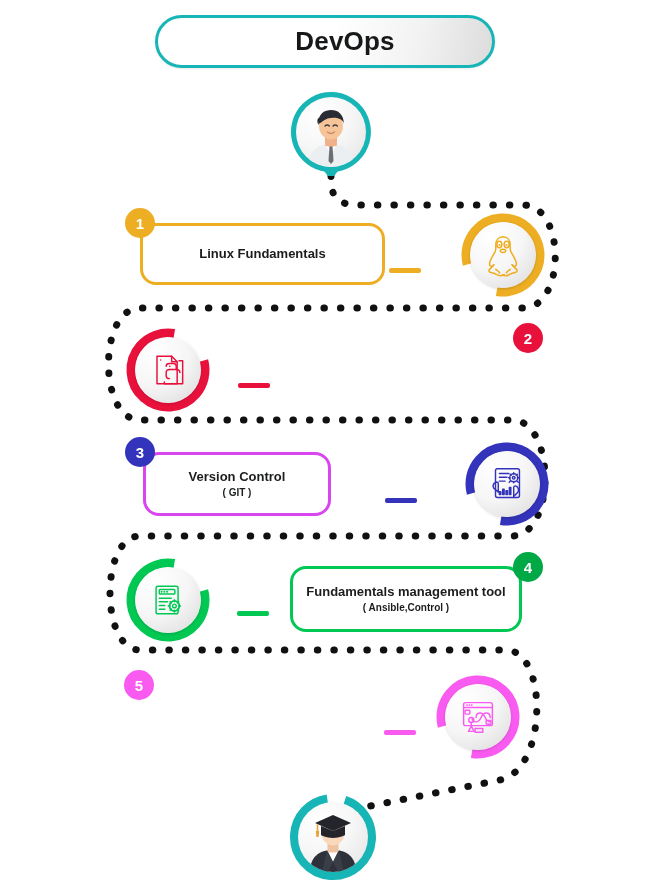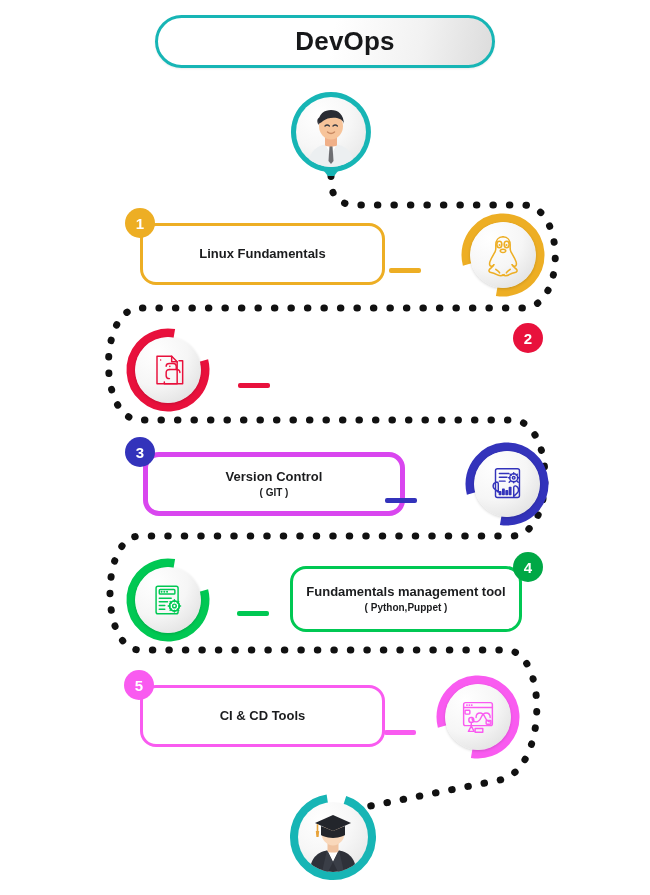--- a/index.html
+++ b/index.html
@@ -192,21 +192,21 @@
             <path d="M26,23.4 c-2.2,0 -4,1.2 -4,3.4 v3.4 c0,2 1.5,3.2 3.6,3.2"></path>
             <path d="M33,23.4 c2.2,0 4,1.2 4,3.4"></path>
             <circle cx="26" cy="20" r="0.9" fill="#E8113C" stroke="none"></circle>
           </g>
         </svg>
       </div>
     </div>
   </div>
 
   <div class="row" id="row-3">
-    <div class="label-box" style="left:143px;top:20px;width:262px;height:64px;border:5px solid #d946ef;">
+    <div class="label-box" style="left:143px;top:20px;width:188px;height:64px;border:3px solid #d946ef;">
       <span class="label-main">Version Control</span>
       <span class="label-sub">( GIT )</span>
     </div>
     <div class="badge" style="left:125px;top:5px;background:#3333BB;">
       <span>3</span>
     </div>
     <div class="dash" style="left:385px;top:66px;background:#3333BB;"></div>
     <div class="medallion" style="left:463px;top:8px;">
       <svg class="ring-svg" width="88" height="88" viewBox="0 0 88 88">
         <circle cx="44" cy="44" r="37" fill="none" stroke="#3333BB" stroke-width="9" stroke-dasharray="190 43" stroke-dashoffset="-22" stroke-linecap="butt" transform="rotate(131 44 44)"></circle>
@@ -224,21 +224,21 @@
             <path d="M33,26 c1.8,0.6 3,2 3,4 c0,2.4 -1.2,3.2 -1.2,3.2 l-3.8,3.8 v-9 c0,-1.2 0.9,-2.2 2,-2 Z"></path>
           </g>
         </svg>
       </div>
     </div>
   </div>
 
   <div class="row" id="row-4">
     <div class="label-box" style="left:290px;top:18px;width:232px;height:66px;border:3px solid #00C853;">
       <span class="label-main">Fundamentals management tool</span>
-      <span class="label-sub">( Python,Puppet )</span>
+      <span class="label-sub">( Ansible,Control )</span>
     </div>
     <div class="badge" style="left:513px;top:4px;background:#00A846;">
       <span>4</span>
     </div>
     <div class="dash" style="left:237px;top:63px;background:#00C853;"></div>
     <div class="medallion" style="left:124px;top:8px;">
       <svg class="ring-svg" width="88" height="88" viewBox="0 0 88 88">
         <circle cx="44" cy="44" r="37" fill="none" stroke="#00C853" stroke-width="9" stroke-dasharray="190 43" stroke-dashoffset="-22" stroke-linecap="butt" transform="rotate(-49 44 44)"></circle>
       </svg>
       <div class="med-inner">
@@ -253,23 +253,20 @@
             <circle cx="31" cy="30.5" r="2"></circle>
             <path d="M31,23.8 v2 M31,35.2 v2 M24.3,30.5 h2 M35.7,30.5 h2
                      M26.3,25.8 l1.4,1.4 M34.3,33.8 l1.4,1.4 M35.7,25.8 l-1.4,1.4 M27.7,33.8 l-1.4,1.4"></path>
           </g>
         </svg>
       </div>
     </div>
   </div>
 
   <div class="row" id="row-5">
-    <div class="label-box" style="left:140px;top:23px;width:245px;height:62px;border:3px solid #F95BF0;">
-      <span class="label-main">CI &amp; CD Tools</span>
-    </div>
     <div class="badge" style="left:124px;top:8px;background:#F95BF0;">
       <span>5</span>
     </div>
     <div class="dash" style="left:384px;top:68px;background:#F95BF0;"></div>
     <div class="medallion" style="left:434px;top:11px;">
       <svg class="ring-svg" width="88" height="88" viewBox="0 0 88 88">
         <circle cx="44" cy="44" r="37" fill="none" stroke="#F95BF0" stroke-width="9" stroke-dasharray="190 43" stroke-dashoffset="-22" stroke-linecap="butt" transform="rotate(131 44 44)"></circle>
       </svg>
       <div class="med-inner">
         <svg width="46" height="46" viewBox="0 0 48 48">

